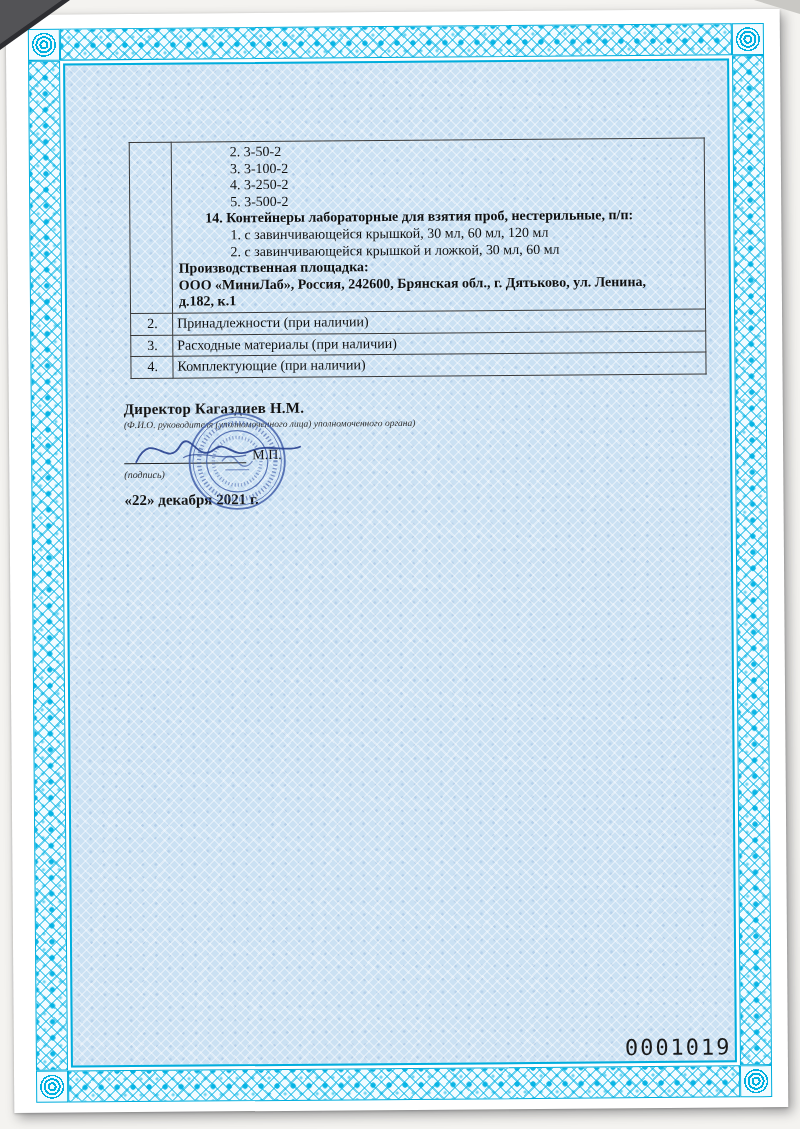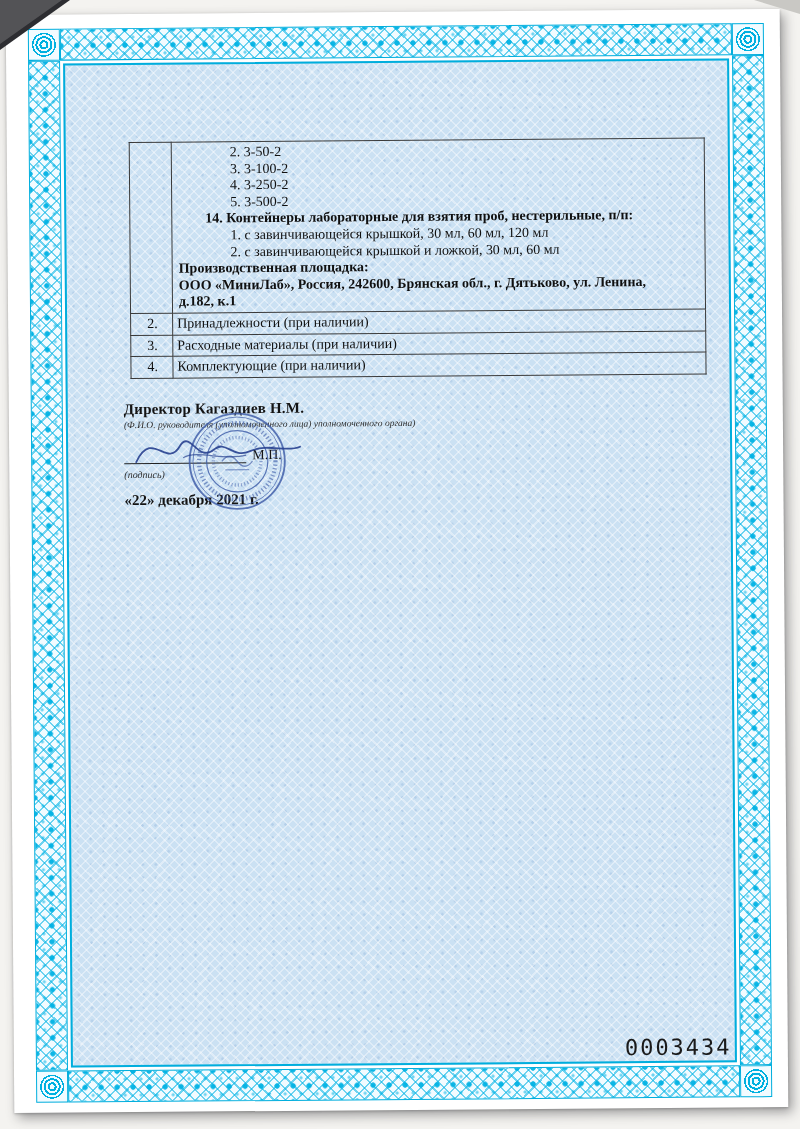--- a/index.html
+++ b/index.html
@@ -204,21 +204,21 @@
         <circle cx="60" cy="60" r="28" fill="none" stroke="#3e5ca8" stroke-width="4" stroke-dasharray="1.4 2.4" opacity="0.6"></circle>
         <path d="M42,60 q9,-12 18,0 q9,12 18,0" fill="none" stroke="#3e5ca8" stroke-width="1.6" opacity="0.8"></path>
         <path d="M46,70 h28" stroke="#3e5ca8" stroke-width="1.4" opacity="0.7"></path>
       </svg>
 
       <svg class="hand-sign" viewBox="0 0 180 60">
         <path d="M8,42 C25,8 38,50 52,26 C62,10 70,44 86,30 C98,20 104,40 122,32 S158,34 172,28" fill="none" stroke="#27408f" stroke-width="1.8" stroke-linecap="round" opacity="0.9"></path>
         <path d="M55,38 C70,30 95,42 118,36" fill="none" stroke="#27408f" stroke-width="1.2" opacity="0.7"></path>
       </svg>
 
-      <div class="serial">0003434</div>
+      <div class="serial">0001019</div>
 
     </div>
   </div>
 </div>
 
 <div class="fold-tl"></div>
 <div class="fold-tl-edge"></div>
 <div class="fold-tr"></div>
 
 </body></html>

